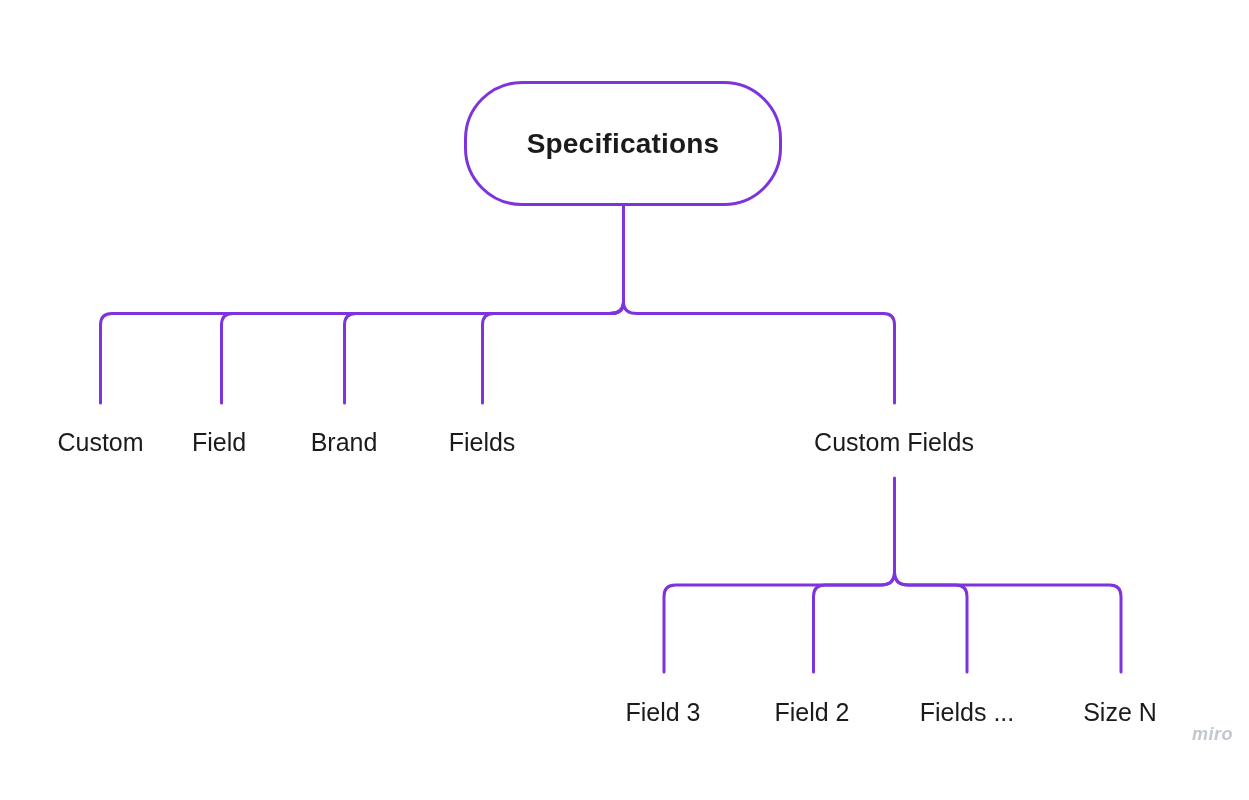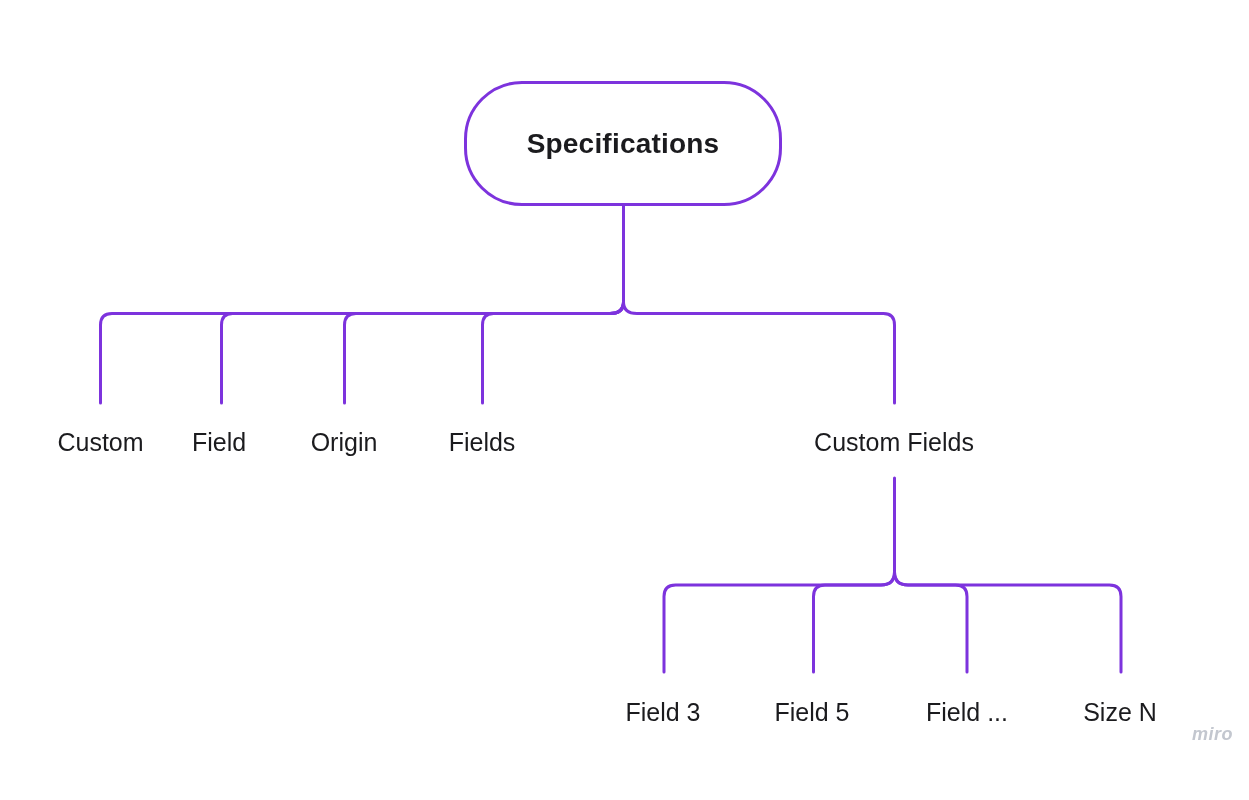--- a/index.html
+++ b/index.html
@@ -92,24 +92,24 @@
     <path d="M882.5 572 Q882.5 585 896 585 L943.5 585 Q955 585 955 596.5 L955 672"></path>
     <path d="M882.5 572 Q882.5 585 896 585 L1097.5 585 Q1109 585 1109 596.5 L1109 672"></path>
   </svg>
 
   <div class="root-node">
     <span>Specifications</span>
   </div>
 
   <div class="node-label row-1" style="left:88.5px">Custom</div>
   <div class="node-label row-1" style="left:207px">Field</div>
-  <div class="node-label row-1" style="left:332px">Origin</div>
+  <div class="node-label row-1" style="left:332px">Brand</div>
   <div class="node-label row-1" style="left:470px">Fields</div>
   <div class="node-label row-1" style="left:882px">Custom Fields</div>
 
   <div class="node-label row-2" style="left:651px">Field 3</div>
-  <div class="node-label row-2" style="left:800px">Field 5</div>
-  <div class="node-label row-2" style="left:955px">Field ...</div>
+  <div class="node-label row-2" style="left:800px">Field 2</div>
+  <div class="node-label row-2" style="left:955px">Fields ...</div>
   <div class="node-label row-2" style="left:1108px">Size N</div>
 
   <div class="watermark">miro</div>
 
 </div>
 
 </body></html>

